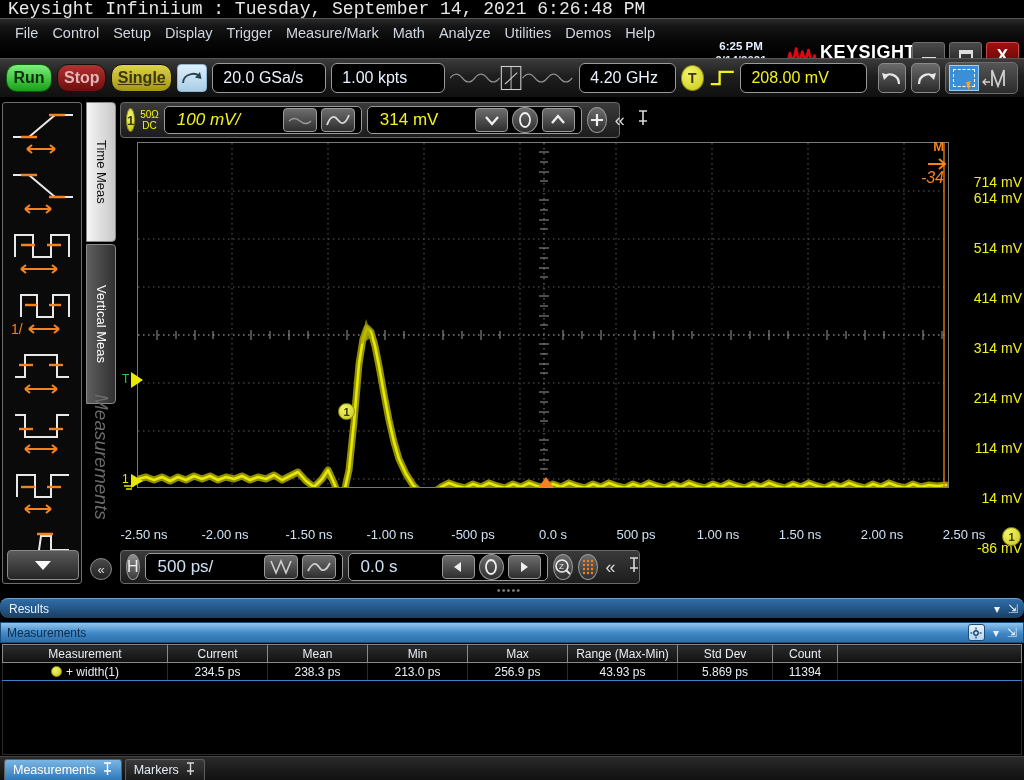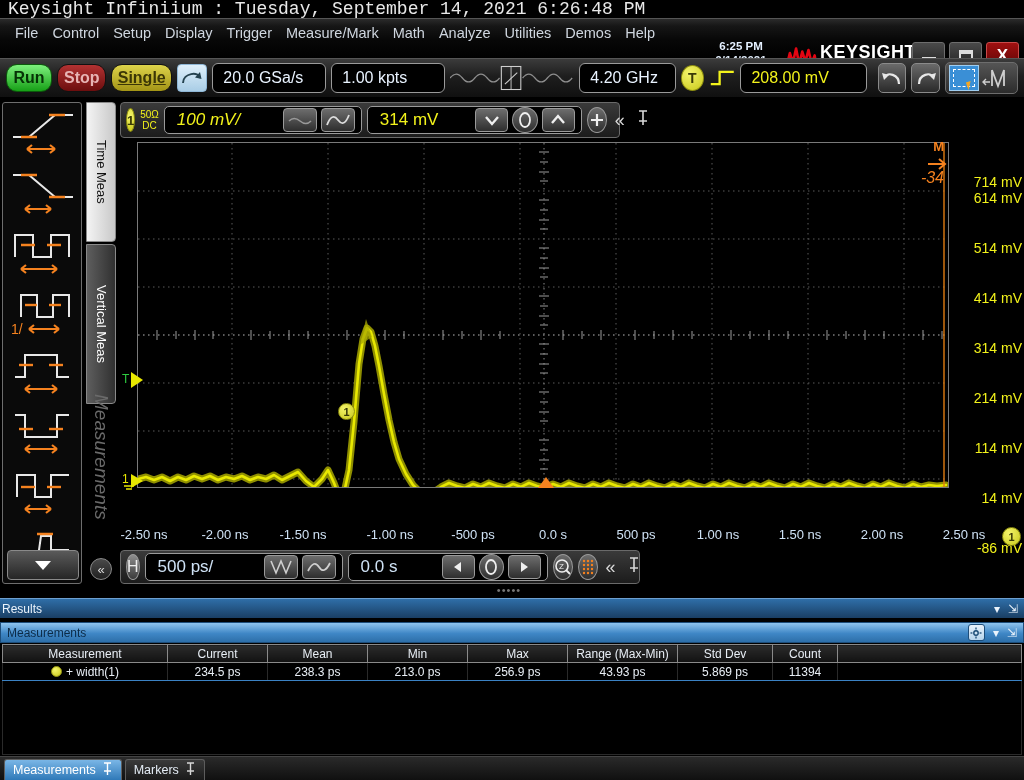--- a/index.html
+++ b/index.html
@@ -240,21 +240,21 @@
   .grip {
     position: absolute; left: 494px; top: 586px; width: 30px; height: 8px;
     color:#777; font-size: 11px; text-align:center; letter-spacing:1px; line-height:8px;
   }
 
   
   .resbar {
     position: absolute; left: 0; top: 598px; width: 1024px; height: 20px;
     background: linear-gradient(to bottom,#2f6ea8,#1a3f64);
     border-top: 1px solid #6d9fd0;
-    display:flex; align-items:center; color:#eaf3fc; font-size: 12px; padding-left:2px;
+    display:flex; align-items:center; color:#eaf3fc; font-size: 12px; padding-left:9px;border-radius:8px;
   }
   .dockdots { flex: 1; height: 1px; margin: 0 8px;
     background-image: radial-gradient(#9cc6ea 0.6px, transparent 0.6px);
     background-size: 3px 3px; opacity:.7; }
   .dockbtns { display:flex; align-items:center; gap:8px; padding-right:6px; color:#eaf3fc; font-size:12px;}
 
   .measbar {
     position: absolute; left: 0; top: 622px; width: 1024px; height: 21px;
     background: linear-gradient(to bottom,#8fc4ee,#3f87c6 55%,#2d6fa9);
     border: 1px solid #1d4d7a;
@@ -686,21 +686,21 @@
 
   <svg style="position:absolute;left:122px;top:470px;" width="22" height="22" viewBox="0 0 22 22">
     <text x="0" y="13" fill="#e8e800" font-size="12" font-family="Liberation Sans, sans-serif">1</text>
     <path d="M2 16 L12 16 M4 19 L10 19" stroke="#e8e800" stroke-width="1.6"></path>
     <path d="M9 4 L21 11 L9 18 Z" fill="#e8e800"></path>
   </svg>
 
   <div class="timeaxis">
     <span style="left:24px;">-2.50 ns</span>
     <span style="left:105px;">-2.00 ns</span>
-    <span style="left:183px;">-1.50 ns</span>
+    <span style="left:189px;">-1.50 ns</span>
     <span style="left:270px;">-1.00 ns</span>
     <span style="left:353px;">-500 ps</span>
     <span style="left:433px;">0.0 s</span>
     <span style="left:516px;">500 ps</span>
     <span style="left:598px;">1.00 ns</span>
     <span style="left:680px;">1.50 ns</span>
     <span style="left:762px;">2.00 ns</span>
     <span style="left:844px;">2.50 ns</span>
   </div>
 

